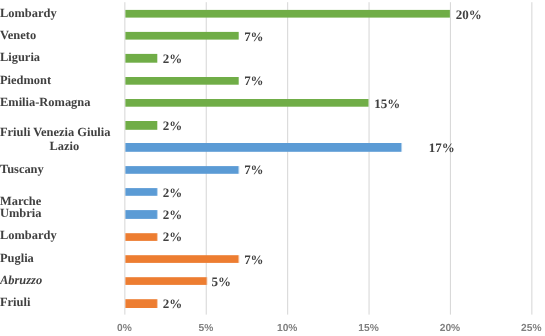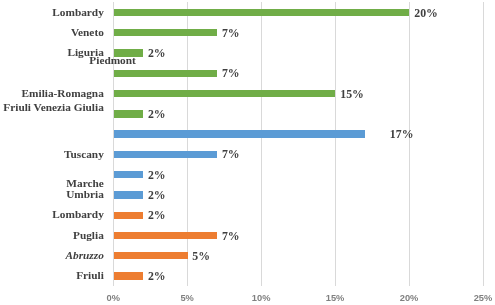--- a/index.html
+++ b/index.html
@@ -2,21 +2,21 @@
 <html><head>
 <meta charset="utf-8">
 <title>Regional distribution bar chart</title>
 <style>
   html,body{margin:0;padding:0;}
   body{width:495px;height:305px;background:#ffffff;font-family:"Liberation Serif",serif;overflow:hidden;}
   #chart{position:relative;width:495px;height:305px;background:#ffffff;}
   .plot-area{position:absolute;left:0;top:0;width:495px;height:305px;}
   .gridline{position:absolute;width:1px;background:#d9d9d9;top:2.45px;height:283.6px;}
   .row{position:absolute;left:0;top:0;width:495px;height:0;}
-  .cat-label{position:absolute;left:0;width:103.8px;text-align:right;font-family:"Liberation Serif",serif;
+  .cat-label{position:absolute;left:0;width:103.8px;text-align:left;font-family:"Liberation Serif",serif;
              font-weight:bold;font-size:11.3px;line-height:12px;color:#404040;white-space:nowrap;
              transform:translateZ(0);}
   .bar{position:absolute;left:113.6px;height:7.3px;}
   .dlabel{position:absolute;font-family:"Liberation Serif",serif;font-weight:bold;font-size:11.8px;
           line-height:12px;color:#404040;white-space:nowrap;transform:translateZ(0);}
   .tick{position:absolute;width:60px;top:293px;font-family:"Liberation Sans",sans-serif;font-weight:bold;
         font-size:9.3px;line-height:10px;color:#808080;white-space:nowrap;text-align:center;
         transform:translateZ(0);}
 </style>
 </head>
@@ -46,31 +46,31 @@
     <div class="cat-label" style="top: 26px;">Veneto</div>
     <div class="bar" style="top: 29.1857px; width: 103.544px; background: rgb(112, 173, 71);"></div>
     <div class="dlabel" style="left: 221.944px; top: 27px;">7%</div>
   </div>
   <div class="row">
     <div class="cat-label" style="top: 46px;">Liguria</div>
     <div class="bar" style="top: 49.4429px; width: 29.584px; background: rgb(112, 173, 71);"></div>
     <div class="dlabel" style="left: 147.984px; top: 47px;">2%</div>
   </div>
   <div class="row">
-    <div class="cat-label" style="top: 54px; margin-left: 32px;">Piedmont</div>
+    <div class="cat-label" style="top: 67px;">Piedmont</div>
     <div class="bar" style="top: 69.7px; width: 103.544px; background: rgb(112, 173, 71);"></div>
     <div class="dlabel" style="left: 221.944px; top: 67px;">7%</div>
   </div>
   <div class="row">
     <div class="cat-label" style="top: 87px;">Emilia-Romagna</div>
     <div class="bar" style="top: 89.9571px; width: 221.88px; background: rgb(112, 173, 71);"></div>
     <div class="dlabel" style="left: 340.28px; top: 88px;">15%</div>
   </div>
   <div class="row">
-    <div class="cat-label" style="top: 101px;">Friuli Venezia Giulia</div>
+    <div class="cat-label" style="top: 115px;">Friuli Venezia Giulia</div>
     <div class="bar" style="top: 110.214px; width: 29.584px; background: rgb(112, 173, 71);"></div>
     <div class="dlabel" style="left: 147.984px; top: 108px;">2%</div>
   </div>
   <div class="row">
     <div class="cat-label" style="top: 127px; padding-left: 45px;">Lazio</div>
     <div class="bar" style="top: 130.471px; width: 251.464px; background: rgb(91, 155, 213);"></div>
     <div class="dlabel" style="left: 369.864px; top: 128px; margin-left: 20px;">17%</div>
   </div>
   <div class="row">
     <div class="cat-label" style="top: 148px;">Tuscany</div>

